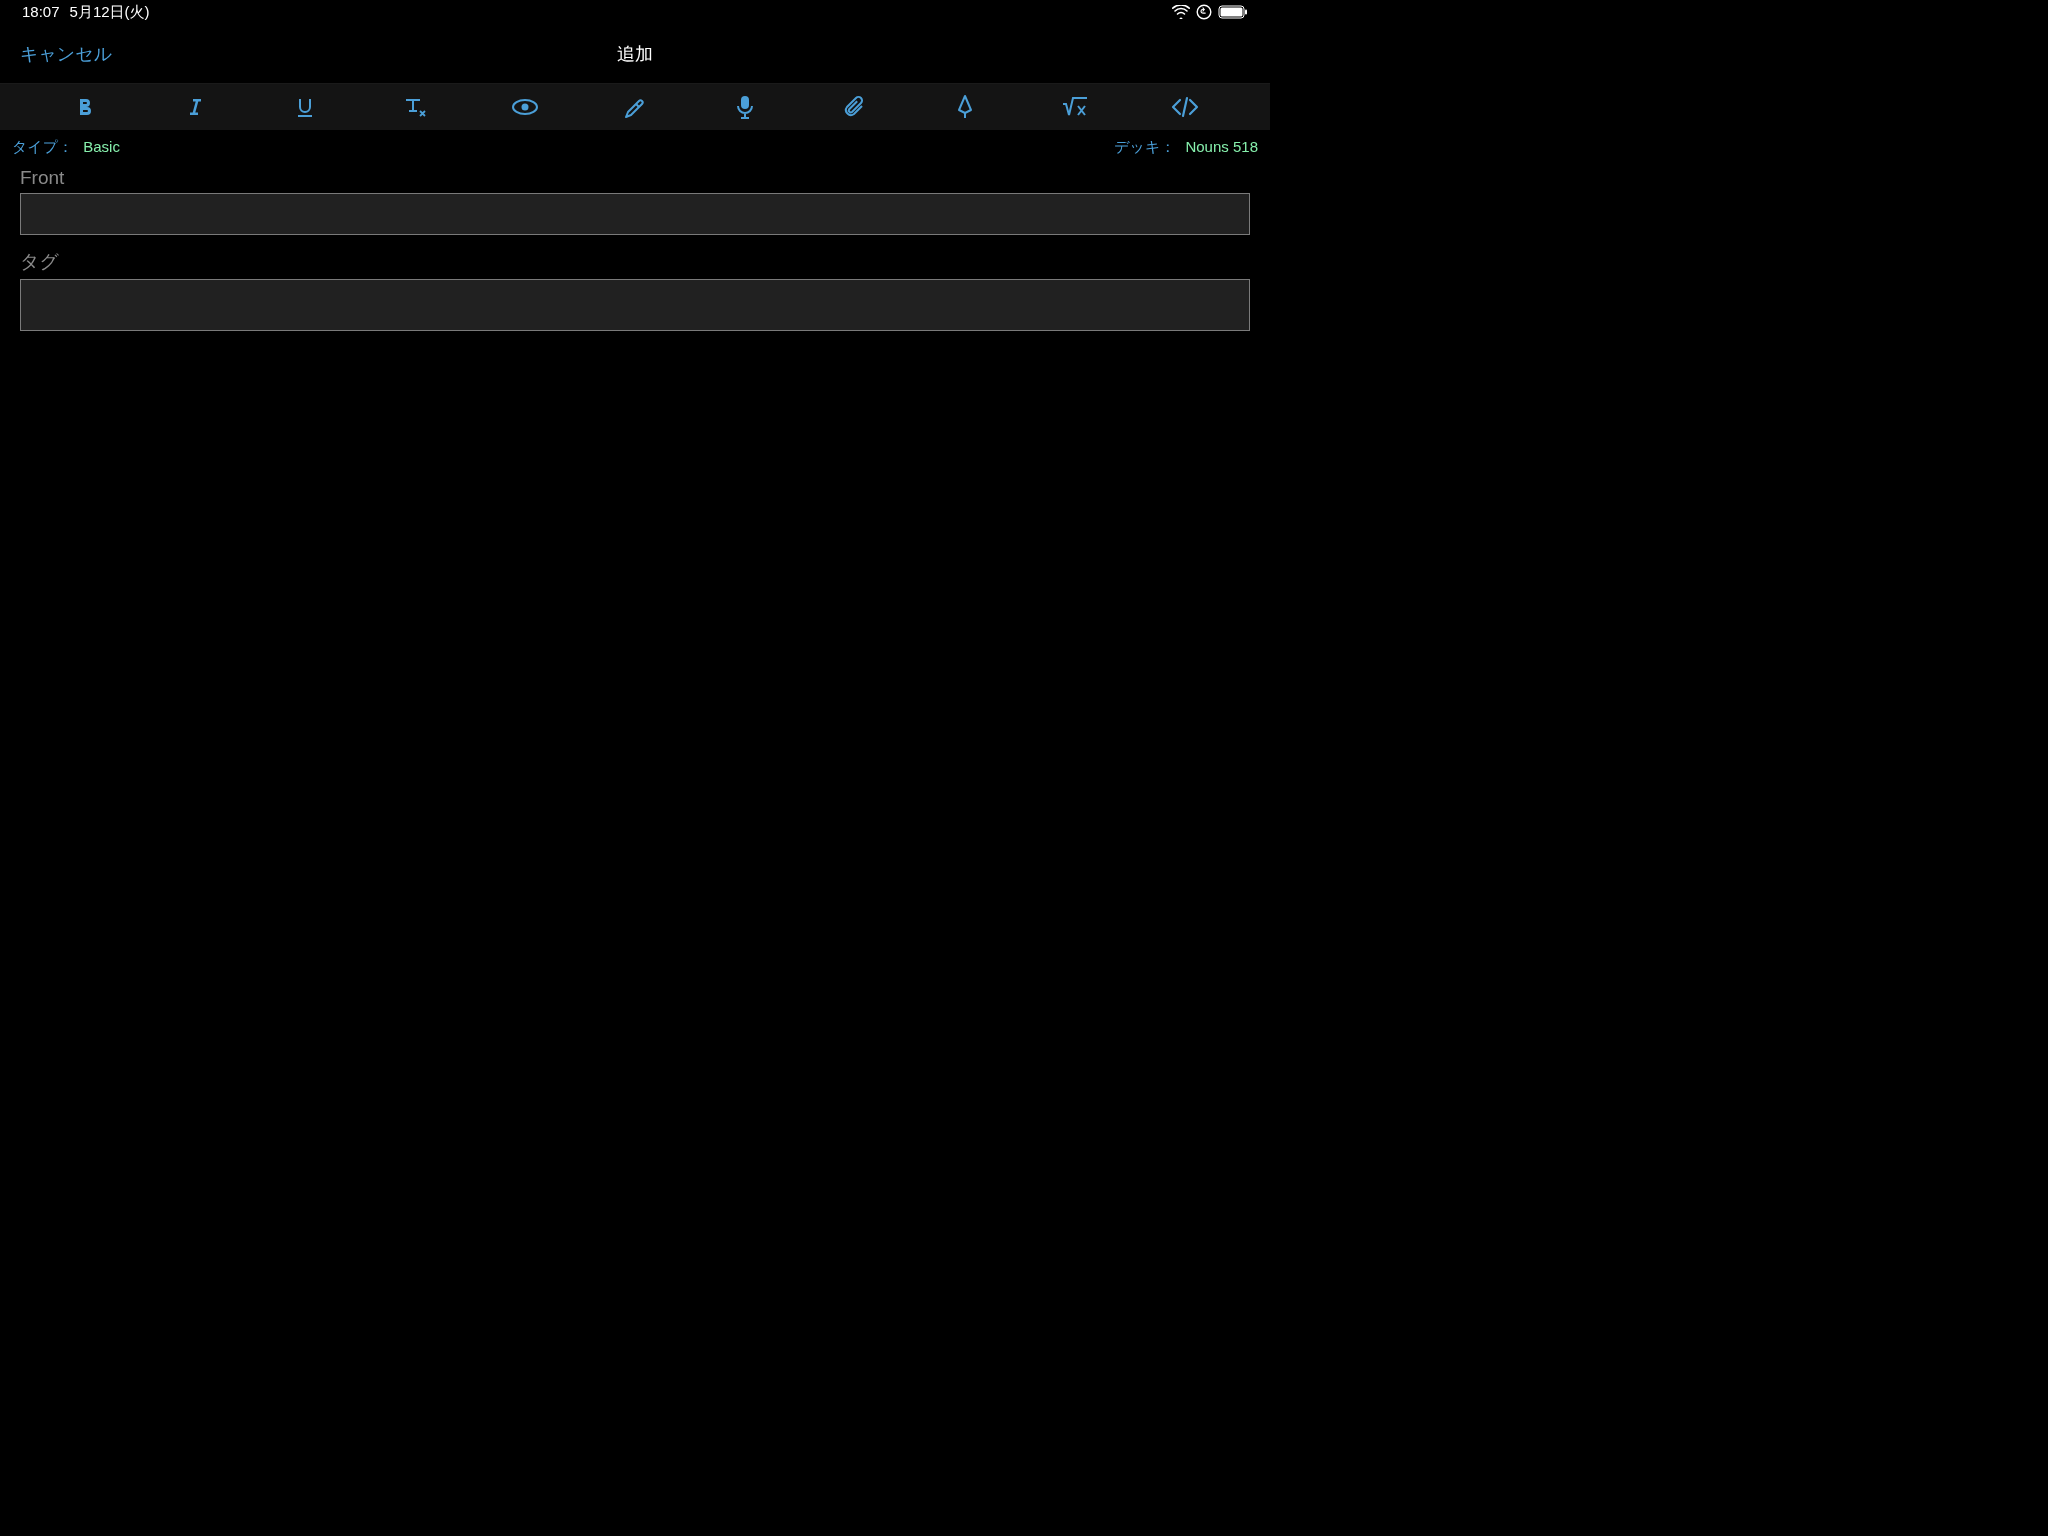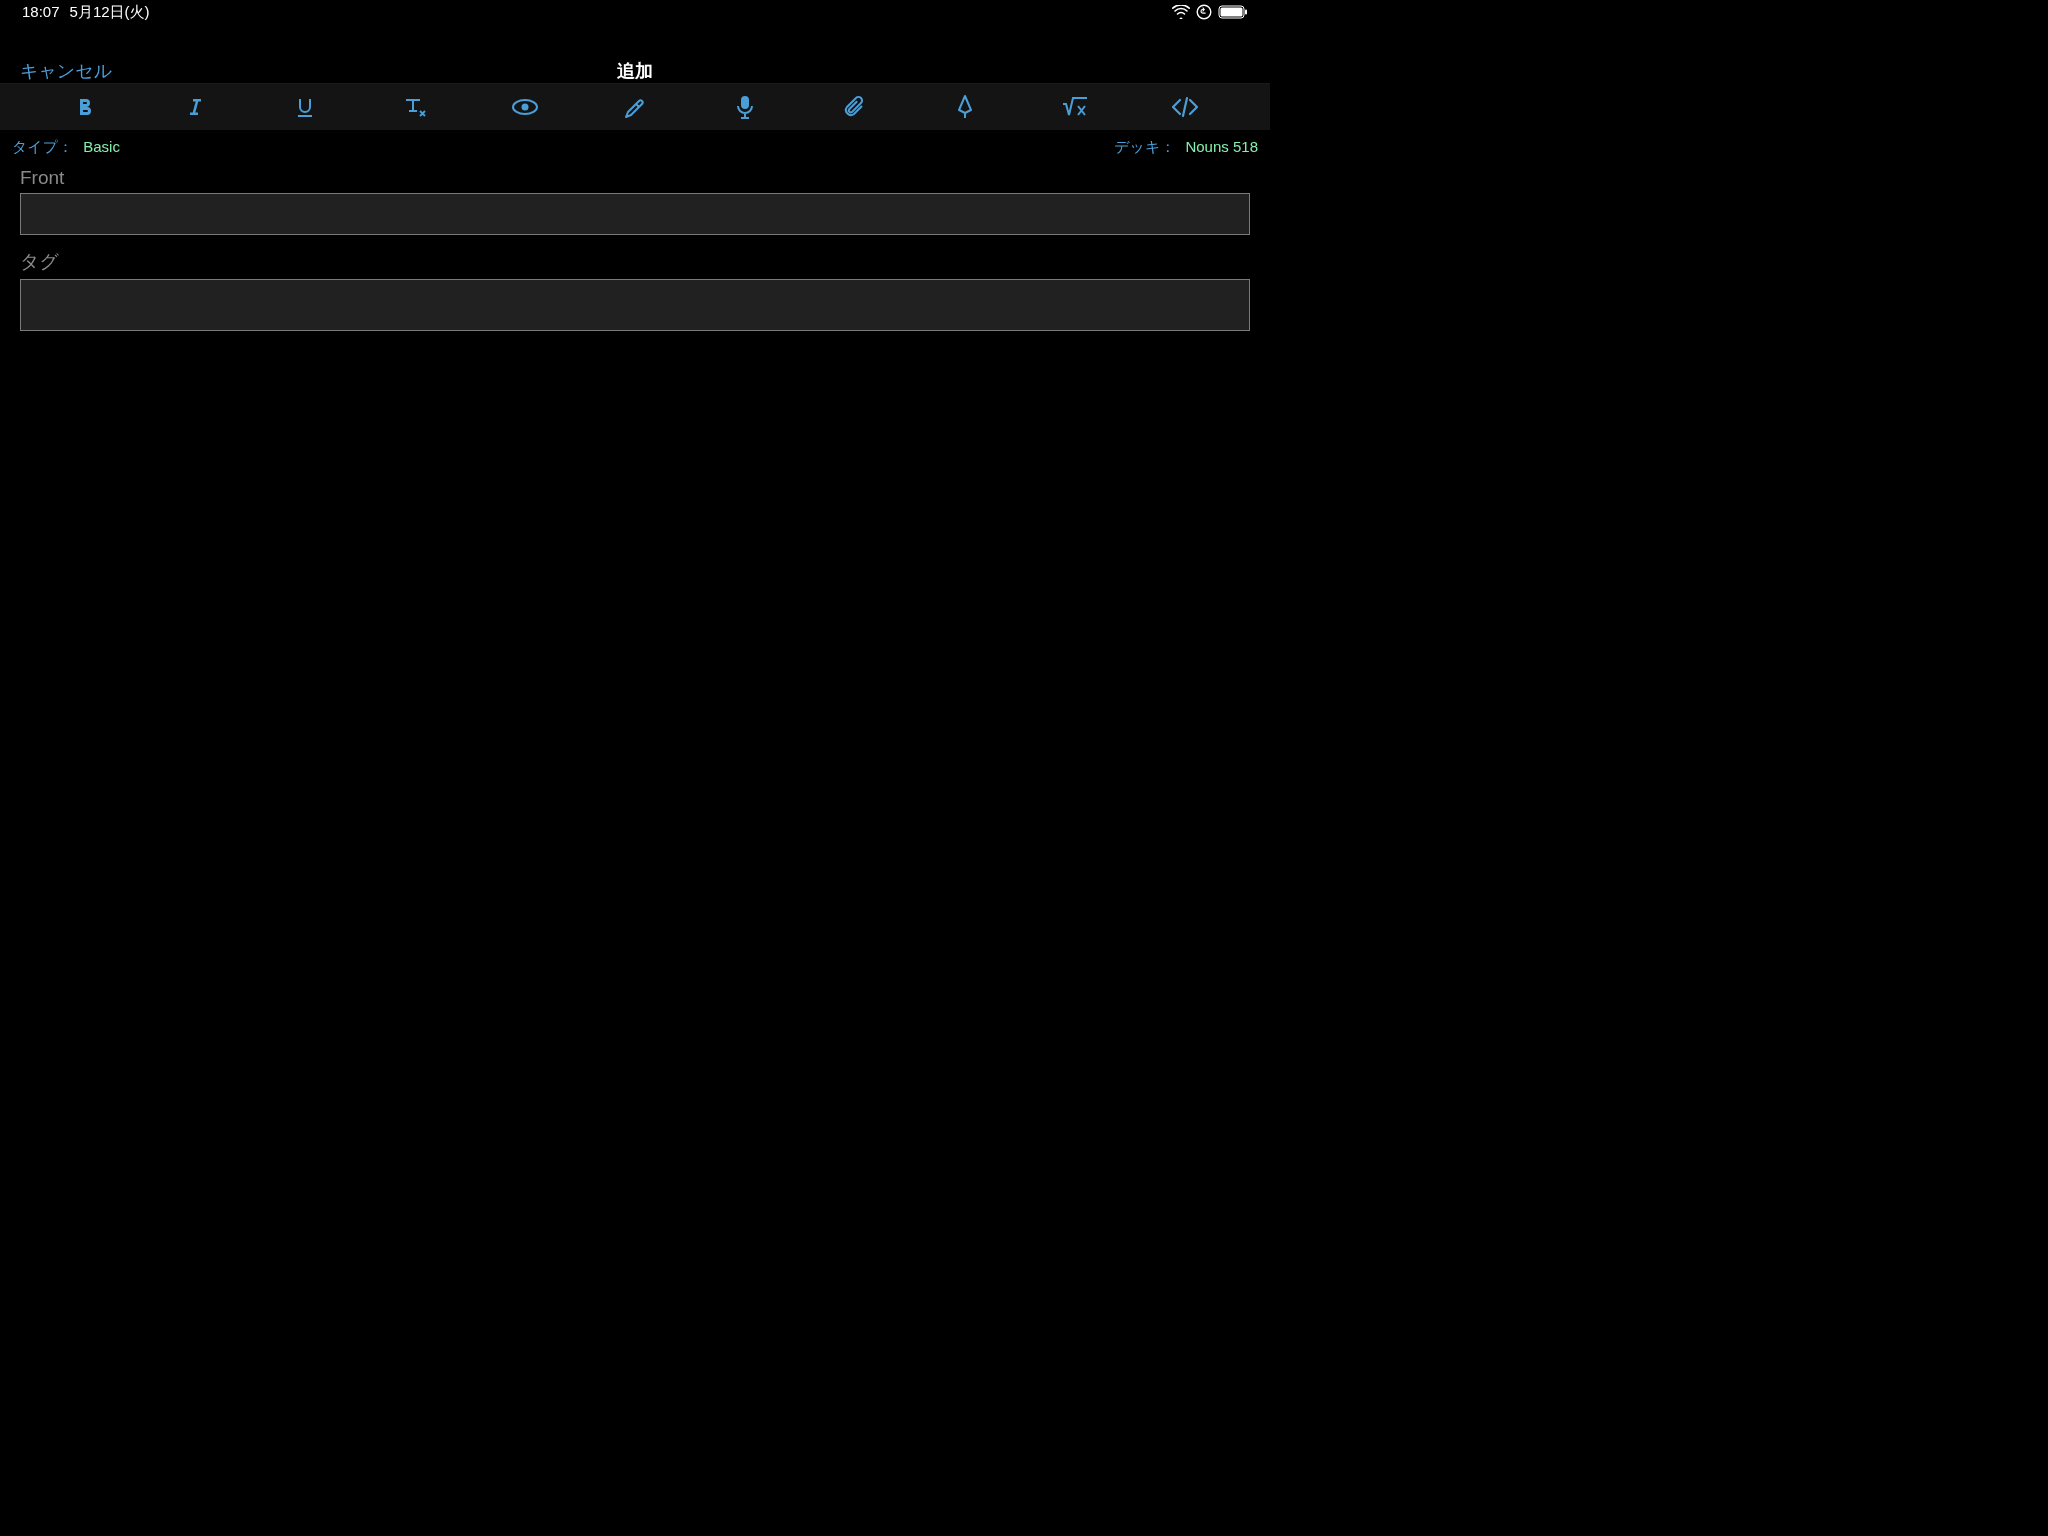--- a/index.html
+++ b/index.html
@@ -32,32 +32,32 @@
       display: flex;
       gap: 6px;
       align-items: center;
     }
     .status-icon svg {
       display: block;
     }
     .nav-bar {
       height: 60px;
       display: flex;
-      align-items: flex-end;
+      align-items: center;
       justify-content: space-between;
       padding: 0 20px;
       position: relative;
       border-bottom: 1px solid #1a1a1a;
     }
     .nav-title {
       position: absolute;
       left: 50%;
       transform: translateX(-50%);
       font-size: 18px;
-      font-weight: 700;
+      font-weight: 400;
       color: #ffffff;
     }
     .nav-left {
       color: #4b9fd8;
       font-size: 18px;
       cursor: pointer;
     }
     .toolbar {
       height: 46px;
       background: #141414;

